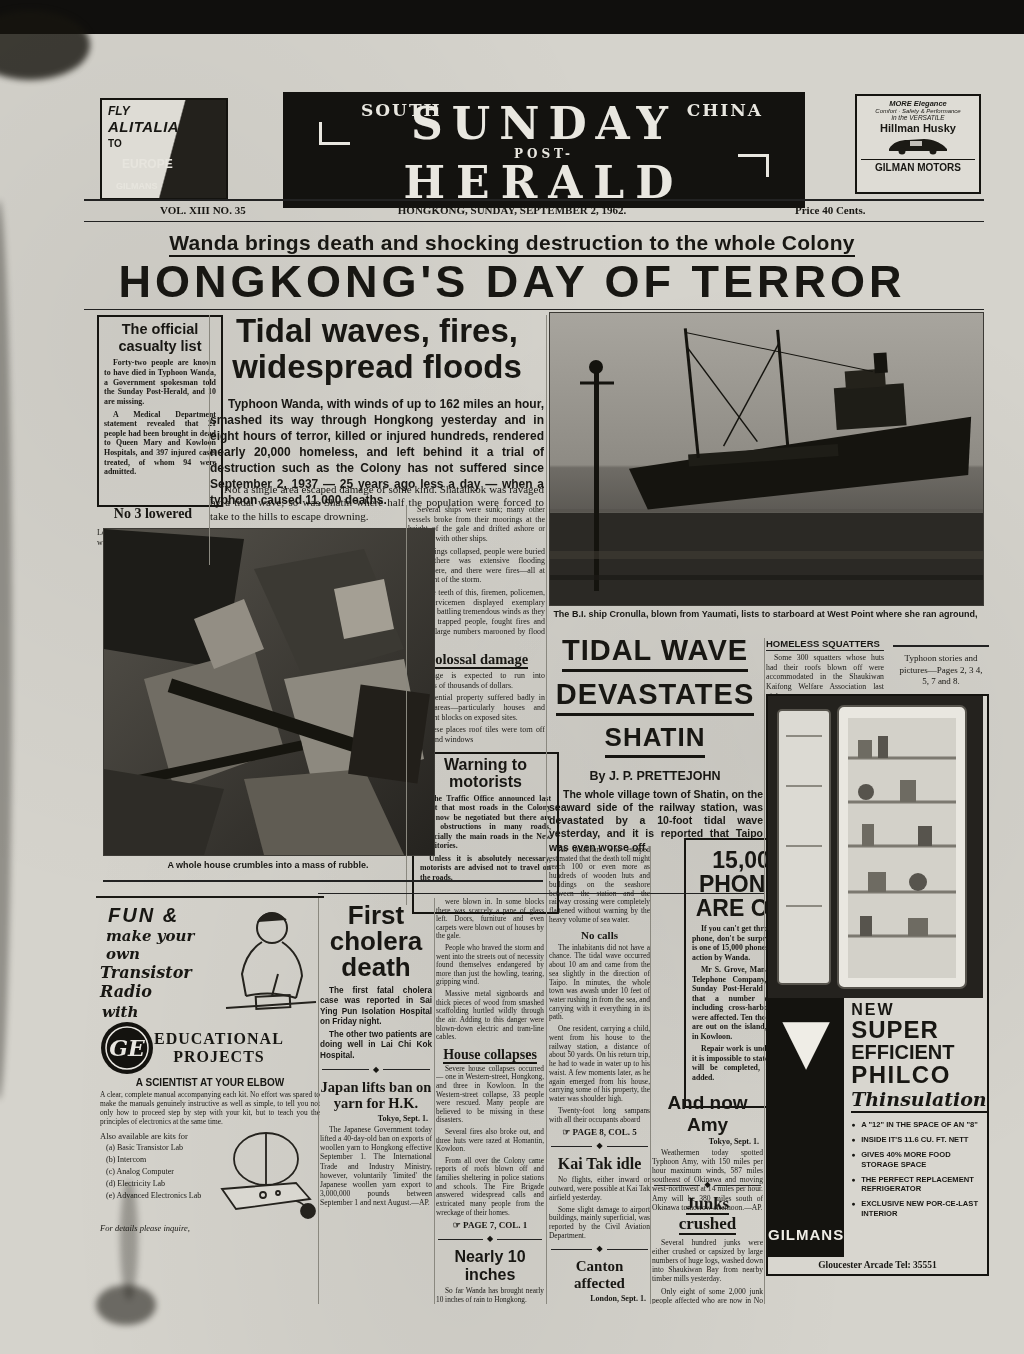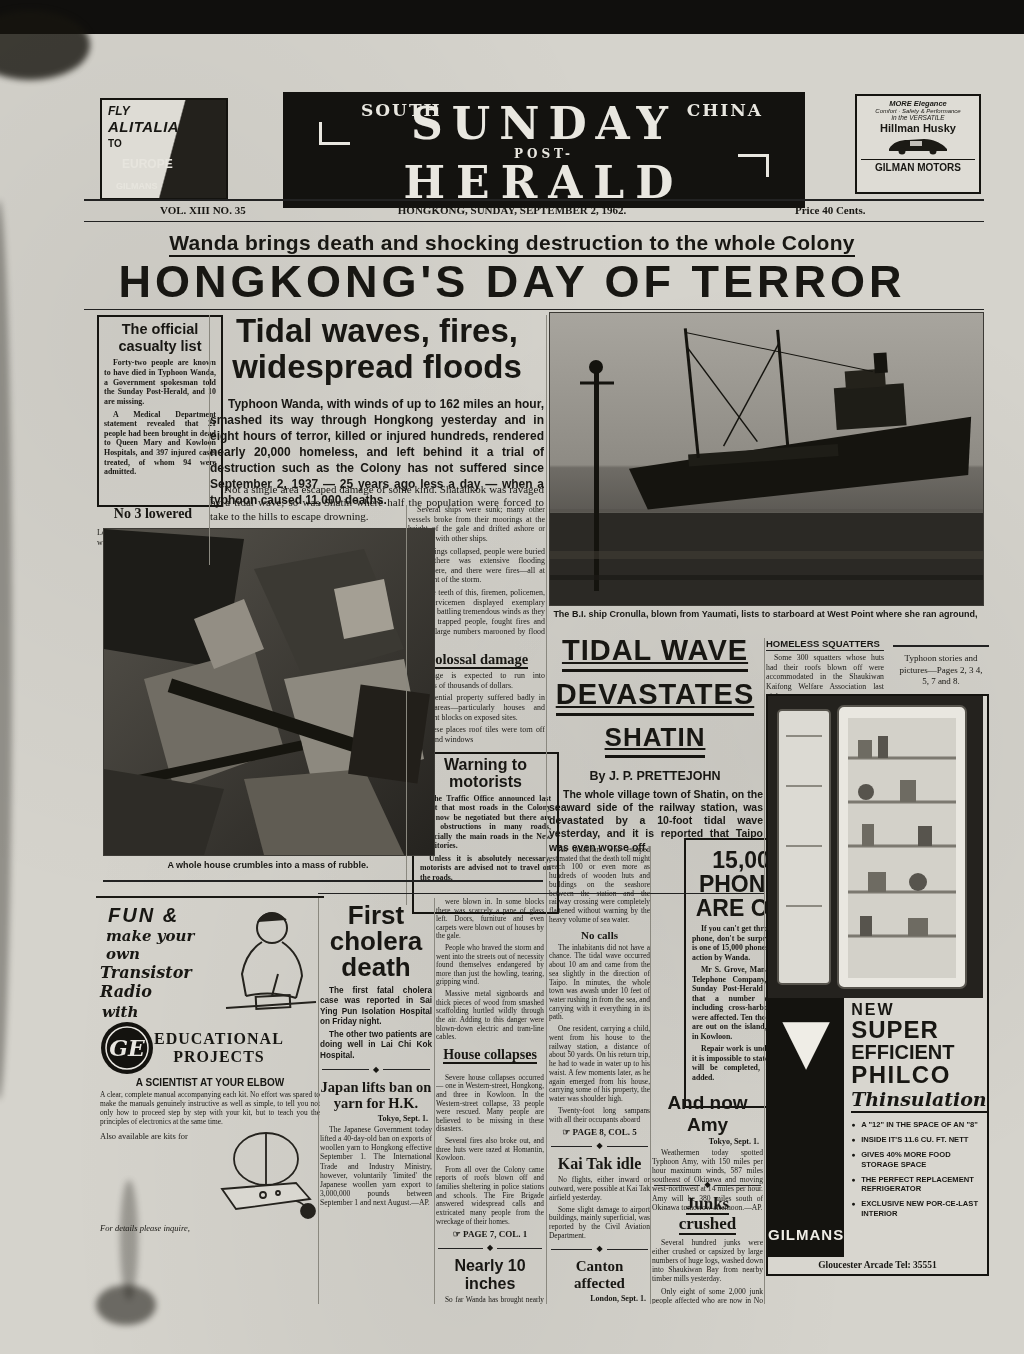--- a/index.html
+++ b/index.html
@@ -20,21 +20,21 @@
   .kit-line{margin:0 0 2px 0;}
   .bullet-line{margin:0 0 5px 0;position:relative;padding-left:10px;}
   .bullet-line::before{content:"●";position:absolute;left:0;top:0;font-size:7px;}
   .rule-h{background:#222;}
   .rule-v{background:#8a887f;width:1px;}
   .divider{display:flex;align-items:center;margin:5px 2px;}
   .divider::before,.divider::after{content:"";flex:1;border-top:1.5px solid #222;}
   .divider span{padding:0 4px;font-size:8px;line-height:8px;}
   .pointer-line{font:bold 9px "Liberation Serif",serif;text-align:center;margin:3px 0;}
   .boxed{border:2.5px solid #161511;}
-  .headline-ul{display:inline-block;border-bottom:3px solid #161511;line-height:1.0;margin-bottom:6px;padding-bottom:2px;text-decoration:underline;}
+  .headline-ul{display:inline-block;border-bottom:3px solid #161511;line-height:1.0;margin-bottom:6px;padding-bottom:2px;}
   .smudge{position:absolute;background:#17150f;border-radius:50%;filter:blur(3px);opacity:.8;}
   .photo{border:1px solid #3c3a35;overflow:hidden;background:#444;}
   .caption{font:bold 9px "Liberation Sans",sans-serif;text-align:center;}
   .byline-right{font:bold 8px "Liberation Serif",serif;text-align:right;margin:1px 4px 2px 0;}
   .subhead{font:bold 11px "Liberation Serif",serif;text-align:center;margin:4px 0 3px;}
 </style>
 </head>
 <body>
 
 <div id="page">
@@ -304,20 +304,27 @@
         <ellipse cx="58" cy="28" rx="32" ry="26"></ellipse>
         <line x1="58" y1="2" x2="58" y2="60"></line>
         <path d="M14,58 L88,52 L102,68 L28,78 Z" fill="#d9d7d0"></path>
         <circle cx="55" cy="64" r="3"></circle>
           <circle cx="70" cy="62" r="2"></circle>
         <circle cx="100" cy="80" r="7" fill="#24221d"></circle>
         <path d="M88,70 Q96,72 98,78"></path>
       </g>
     </svg>
     <div style="font:8.5px 'Liberation Serif',serif;margin-bottom:2px;">Also available are kits for</div>
+    <div style="font:8px/1.25 'Liberation Serif',serif;padding-left:6px;">
+        <div class="kit-line">(a) Basic Transistor Lab</div>
+        <div class="kit-line">(b) Intercom</div>
+        <div class="kit-line">(c) Analog Computer</div>
+        <div class="kit-line">(d) Electricity Lab</div>
+        <div class="kit-line">(e) Advanced Electronics Lab</div>
+      </div>
     <div style="font:italic 8.5px 'Liberation Serif',serif;margin-top:4px;clear:both;">For details please inquire,</div>
 
   </div>
 
   <div class="abs" style="left:320px;top:902px;width:112px;height:400px;overflow:hidden;">
     <div class="center sans" style="font:800 26px/1.0 'Liberation Sans',sans-serif;margin-bottom:6px;">
       <div>First</div>
       <div>cholera</div>
       <div>death</div>
     </div>
@@ -334,21 +341,21 @@
         <p class="para">The Japanese Government today lifted a 40-day-old ban on exports of woollen yarn to Hongkong effective September 1. The International Trade and Industry Ministry, however, voluntarily 'limited' the Japanese woollen yarn export to 3,000,000 pounds between September 1 and next August.—AP.</p>
       </div>
   </div>
 
   <div class="abs" style="left:436px;top:898px;width:108px;height:406px;overflow:hidden;">
     <div style="font:7.3px/1.18 'Liberation Serif',serif;">
         <p class="para">were blown in. In some blocks there was scarcely a pane of glass left. Doors, furniture and even carpets were blown out of houses by the gale.</p>
         <p class="para">People who braved the storm and went into the streets out of necessity found themselves endangered by more than just the howling, tearing, gripping wind.</p>
         <p class="para">Massive metal signboards and thick pieces of wood from smashed scaffolding hurtled wildly through the air. Adding to this danger were blown-down electric and tram-line cables.</p>
       </div>
-    <div class="center" style="margin:2px 0 11px;">
+    <div class="center" style="margin:2px 0 2px;">
       <span style="font:bold 14px 'Liberation Serif',serif;border-bottom:2px solid #161511;">House collapses</span>
     </div>
     <div style="font:7.3px/1.18 'Liberation Serif',serif;">
         <p class="para">Severe house collapses occurred — one in Western-street, Hongkong, and three in Kowloon. In the Western-street collapse, 33 people were rescued. Many people are believed to be missing in these disasters.</p>
         <p class="para">Several fires also broke out, and three huts were razed at Homantin, Kowloon.</p>
         <p class="para">From all over the Colony came reports of roofs blown off and families sheltering in police stations and schools. The Fire Brigade answered widespread calls and extricated many people from the wreckage of their homes.</p>
       </div>
     <div class="pointer-line">
       <span>☞</span>
       <span>PAGE 7, COL. 1</span>

